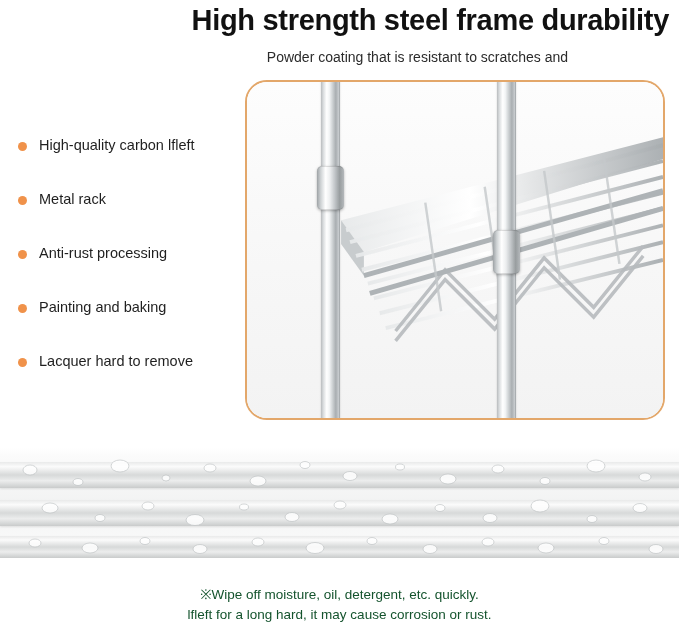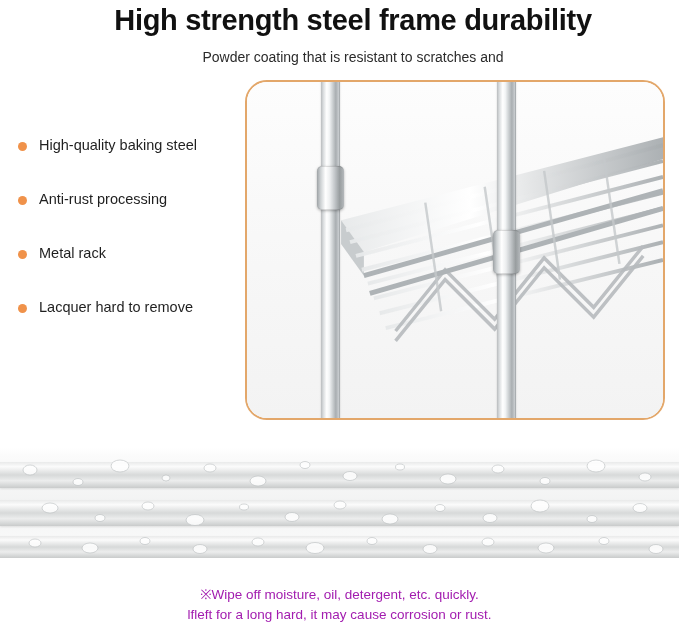--- a/index.html
+++ b/index.html
@@ -13,21 +13,21 @@
     height: 631px;
     font-family: "Liberation Sans", sans-serif;
     color: #1a1a1a;
     overflow: hidden;
     position: relative;
   }
 
   
   .header {
     padding: 0 10px;
-    text-align: center;
+    text-align: right;
     margin-left: 27px;
   }
   .title {
     font-size: 29px;
     font-weight: bold;
     letter-spacing: -0.3px;
     color: #111111;
     margin: 4px 0 10px 0;
     line-height: 1.15;
     white-space: nowrap;
@@ -150,48 +150,52 @@
   .rod2 { top: 52px; }
   .rod3 { top: 88px; height: 22px; }
 
   
   .footer {
     position: absolute;
     left: 0; right: 0;
     top: 585px;
     text-align: center;
     font-size: 13.5px;
-    color: #a21caf;
+    color: #14532d;
     line-height: 1.5;
   }
 </style>
 </head>
 <body>
 
 <div class="header">
   <div class="title">High strength steel frame durability</div>
   <div class="subtitle">
     <div>Powder coating that is resistant to scratches and</div>
   </div>
 </div>
 
 <div class="middle">
 
   <div class="bullets">
     <div class="bullet">
       <span class="dot"></span>
-      <span class="bullet-text">High-quality baking steel</span>
+      <span class="bullet-text">High-quality carbon lfleft</span>
+    </div>
+    <div class="bullet">
+      <span class="dot"></span>
+      <span class="bullet-text">Metal rack</span>
     </div>
     <div class="bullet">
       <span class="dot"></span>
       <span class="bullet-text">Anti-rust processing</span>
     </div>
     <div class="bullet">
       <span class="dot"></span>
-      <span class="bullet-text">Metal rack</span>
+      <span class="bullet-text">Painting and baking</span>
     </div>
     <div class="bullet">
       <span class="dot"></span>
       <span class="bullet-text">Lacquer hard to remove</span>
     </div>
   </div>
 
   <div class="photo-frame">
     <div class="photo-inner">
 

